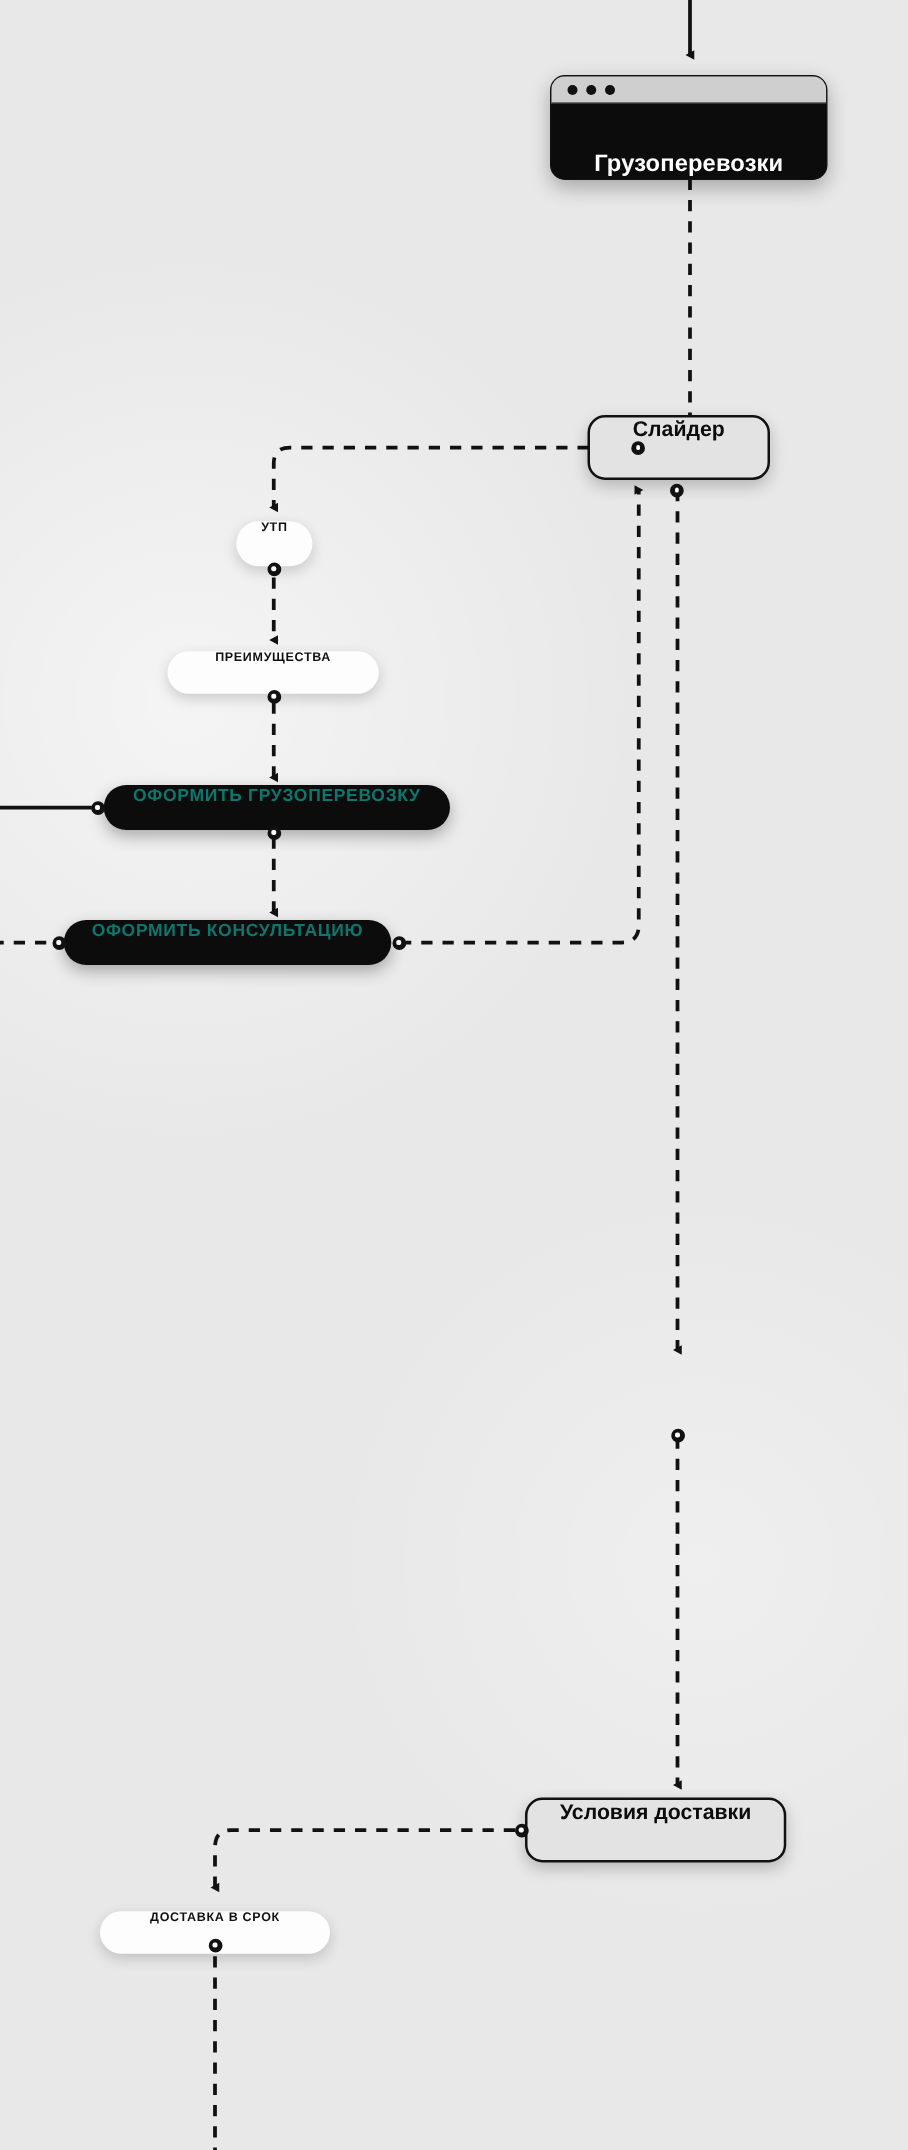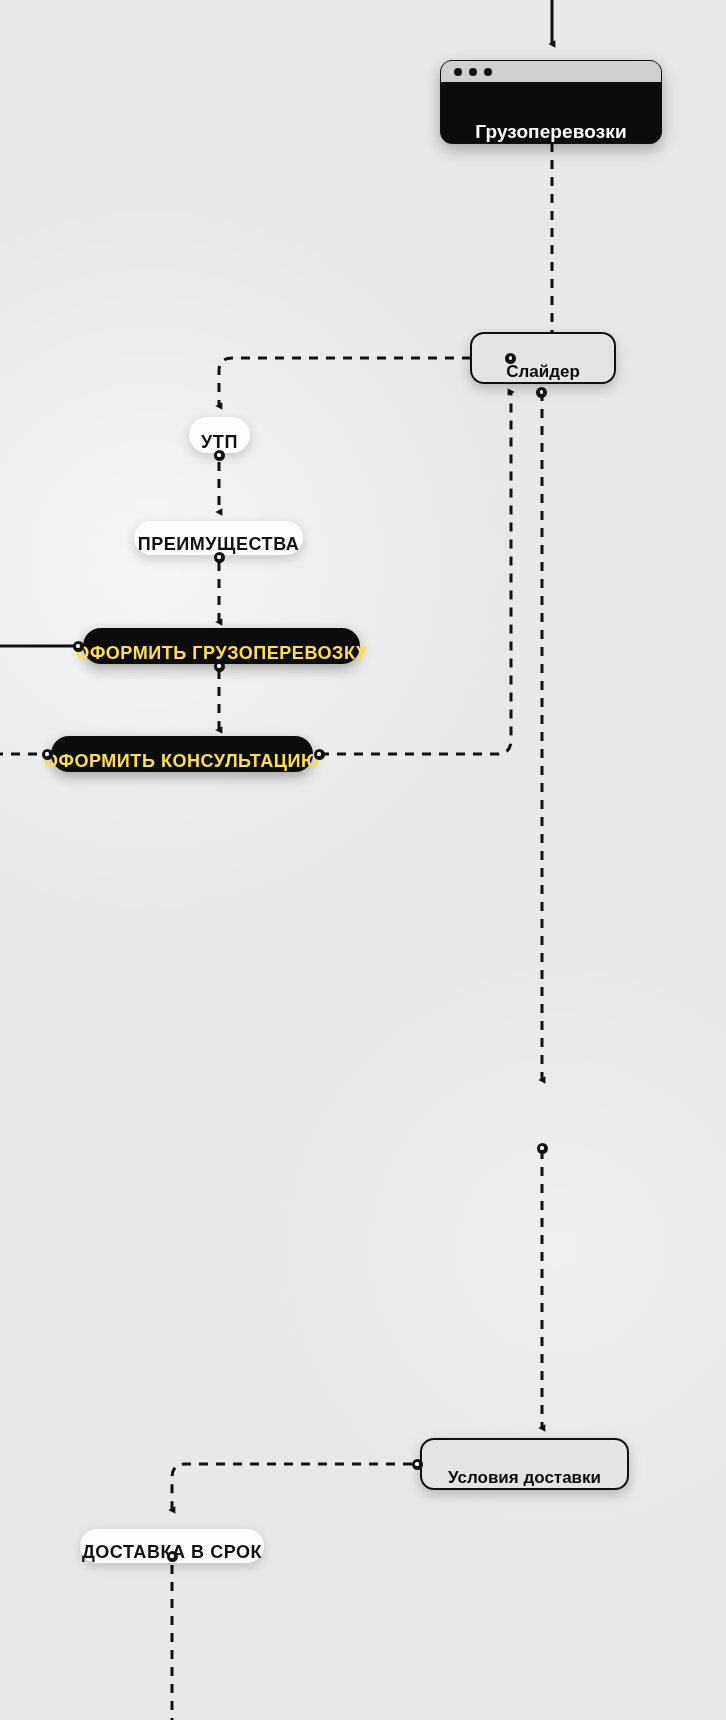--- a/index.html
+++ b/index.html
@@ -32,21 +32,21 @@
     left: 0; top: 0;
     width: 726px; height: 1720px;
     pointer-events: none;
   }
 
   
   .node {
     position: absolute;
     box-sizing: border-box;
     display: flex;
-    align-items: flex-end;
+    align-items: flex-start;
     justify-content: center;
     text-align: center;
     white-space: nowrap;
     gap: 37px;
   }
 
   
   .win {
     border-radius: 12px;
     overflow: hidden;
@@ -96,33 +96,33 @@
     font-weight: bold;
     padding: 0 18px;
     box-shadow: 0 5px 13px rgba(0,0,0,0.22);
   }
 
   
   .pill-white {
     background: #fdfdfd;
     border-radius: 999px;
     color: #111;
-    font-size: 18px;
+    font-size: 10px;
     font-weight: bold;
     letter-spacing: 0.55px;
     padding: 0 18px;
     box-shadow: 0 4px 11px rgba(0,0,0,0.17);
   }
 
   
   .pill-black {
     background: #0c0c0c;
     border-radius: 999px;
-    color: #fde047;
-    font-size: 18px;
+    color: #0f766e;
+    font-size: 14px;
     font-weight: bold;
     letter-spacing: 0.55px;
     padding: 0 20px;
     box-shadow: 0 5px 13px rgba(0,0,0,0.3);
   }
 
   
   .handle {
     position: absolute;
     width: 11px;

